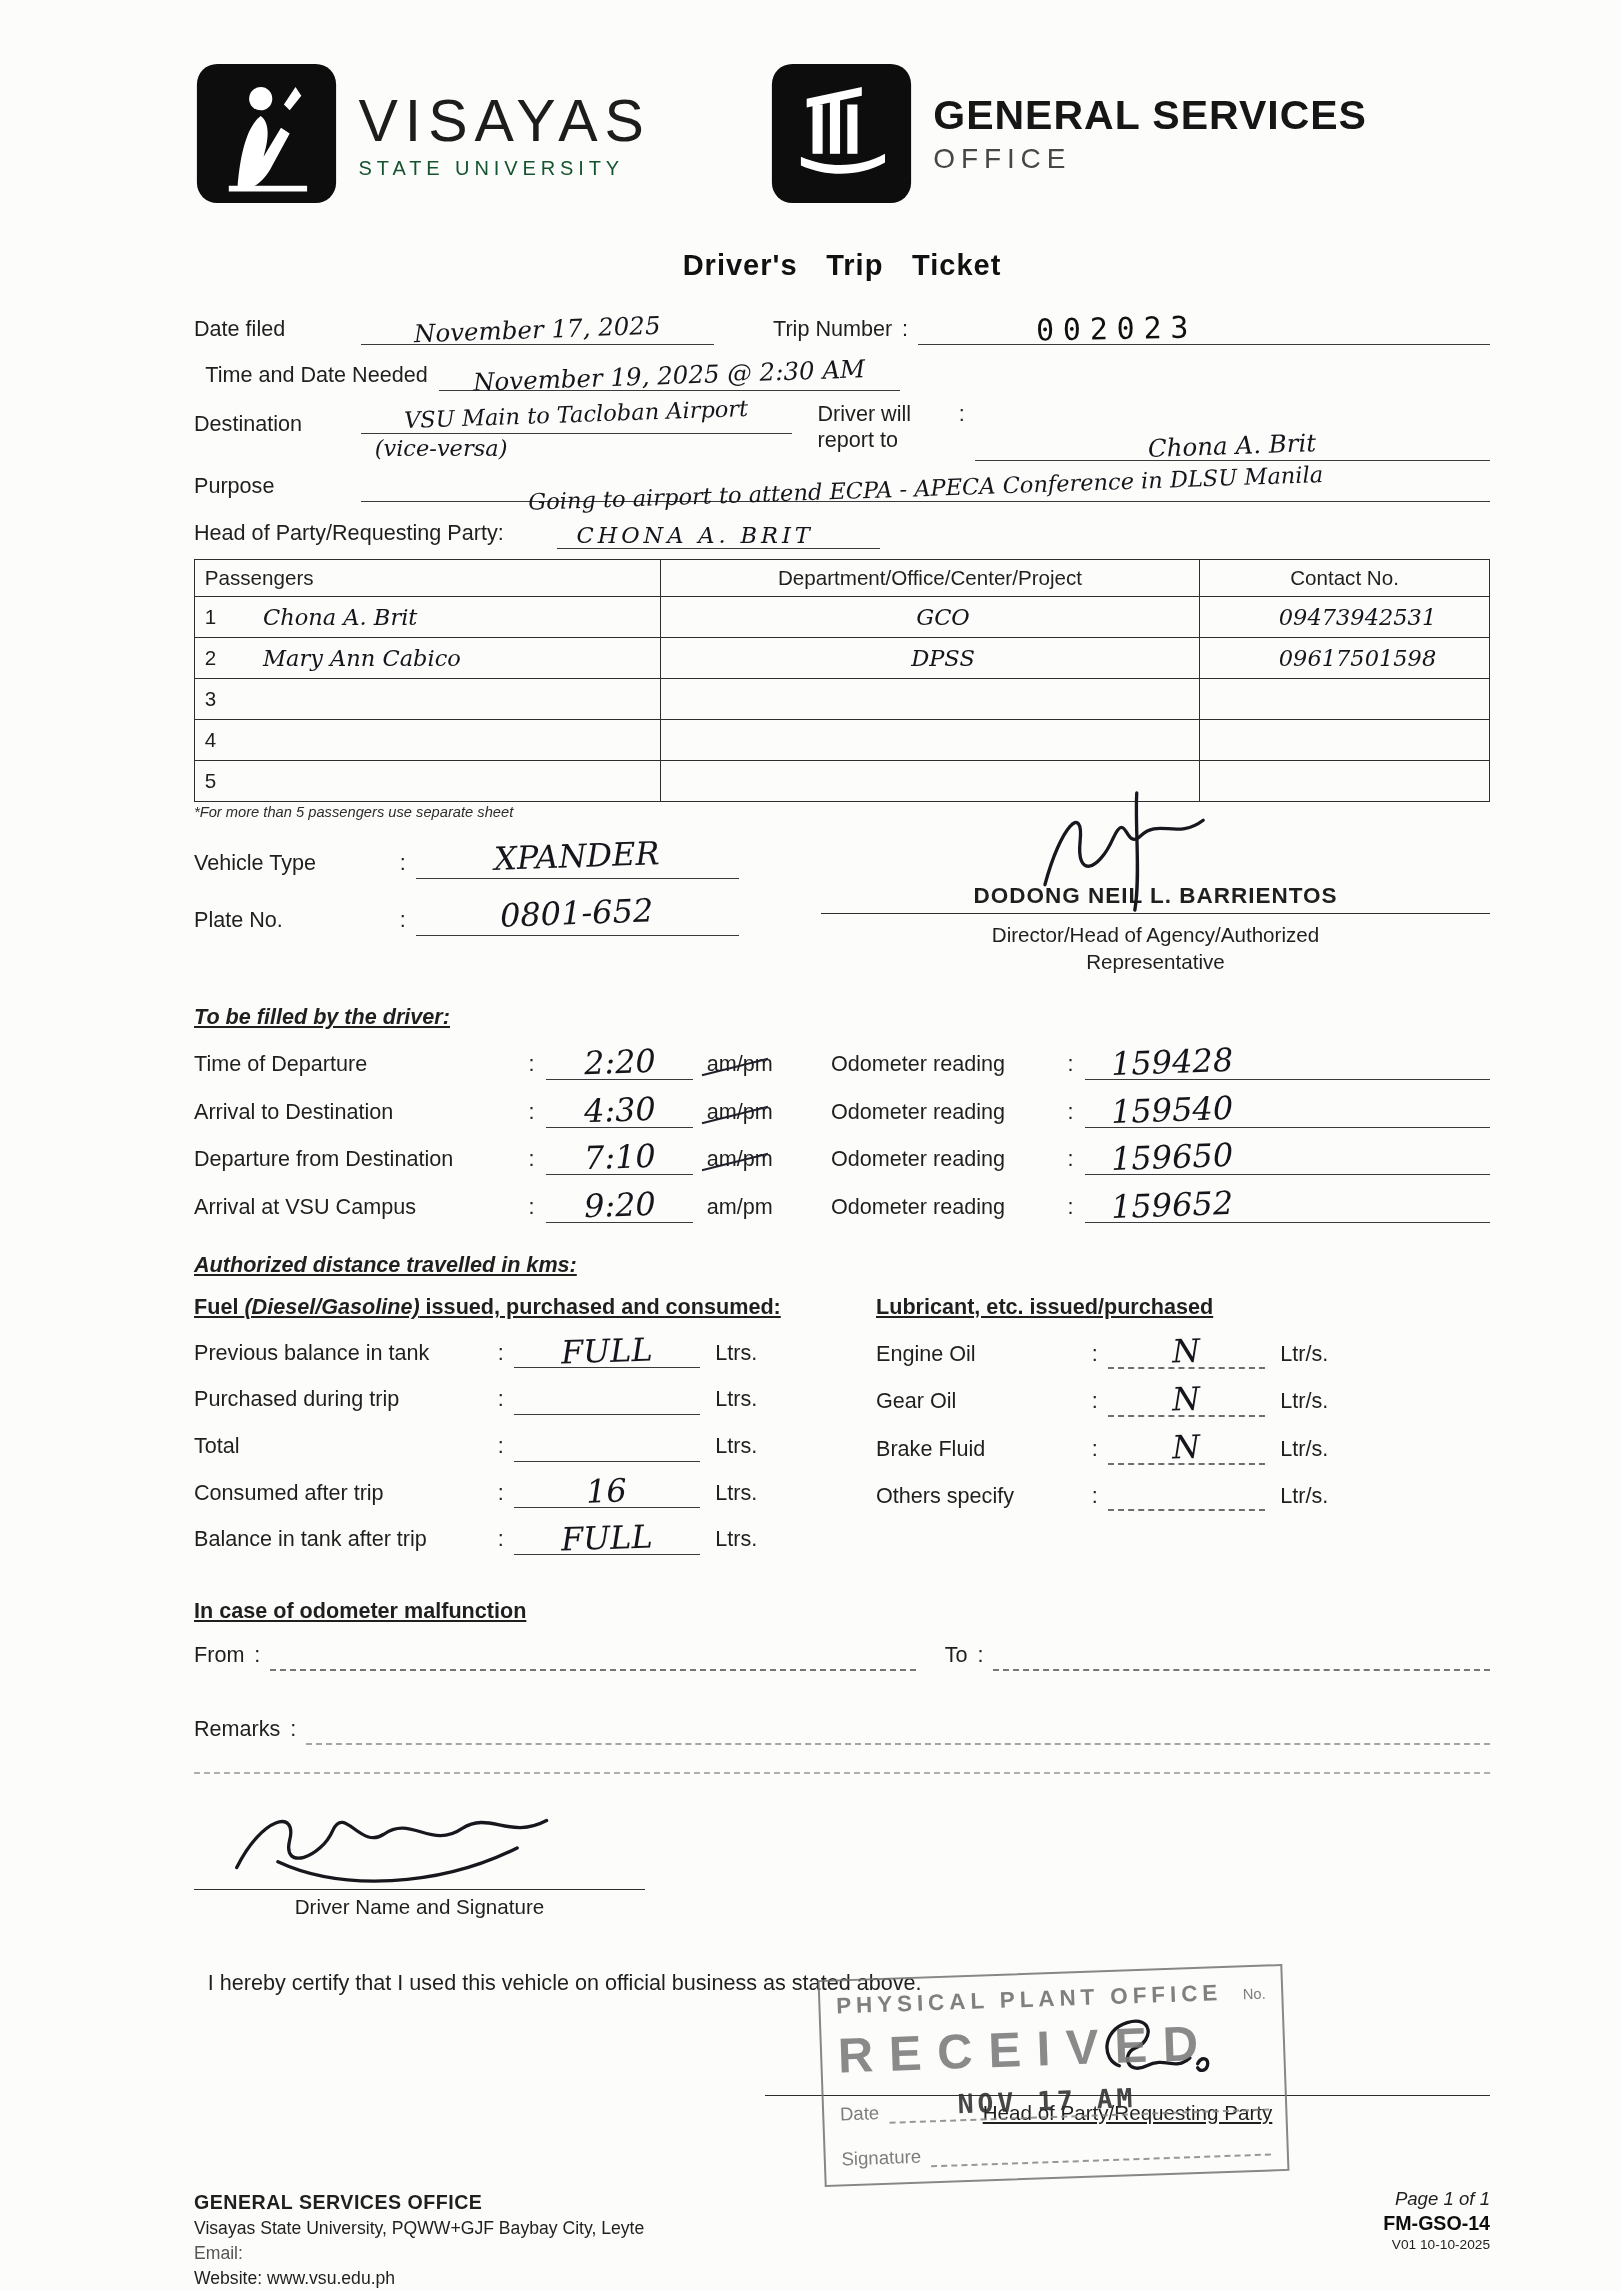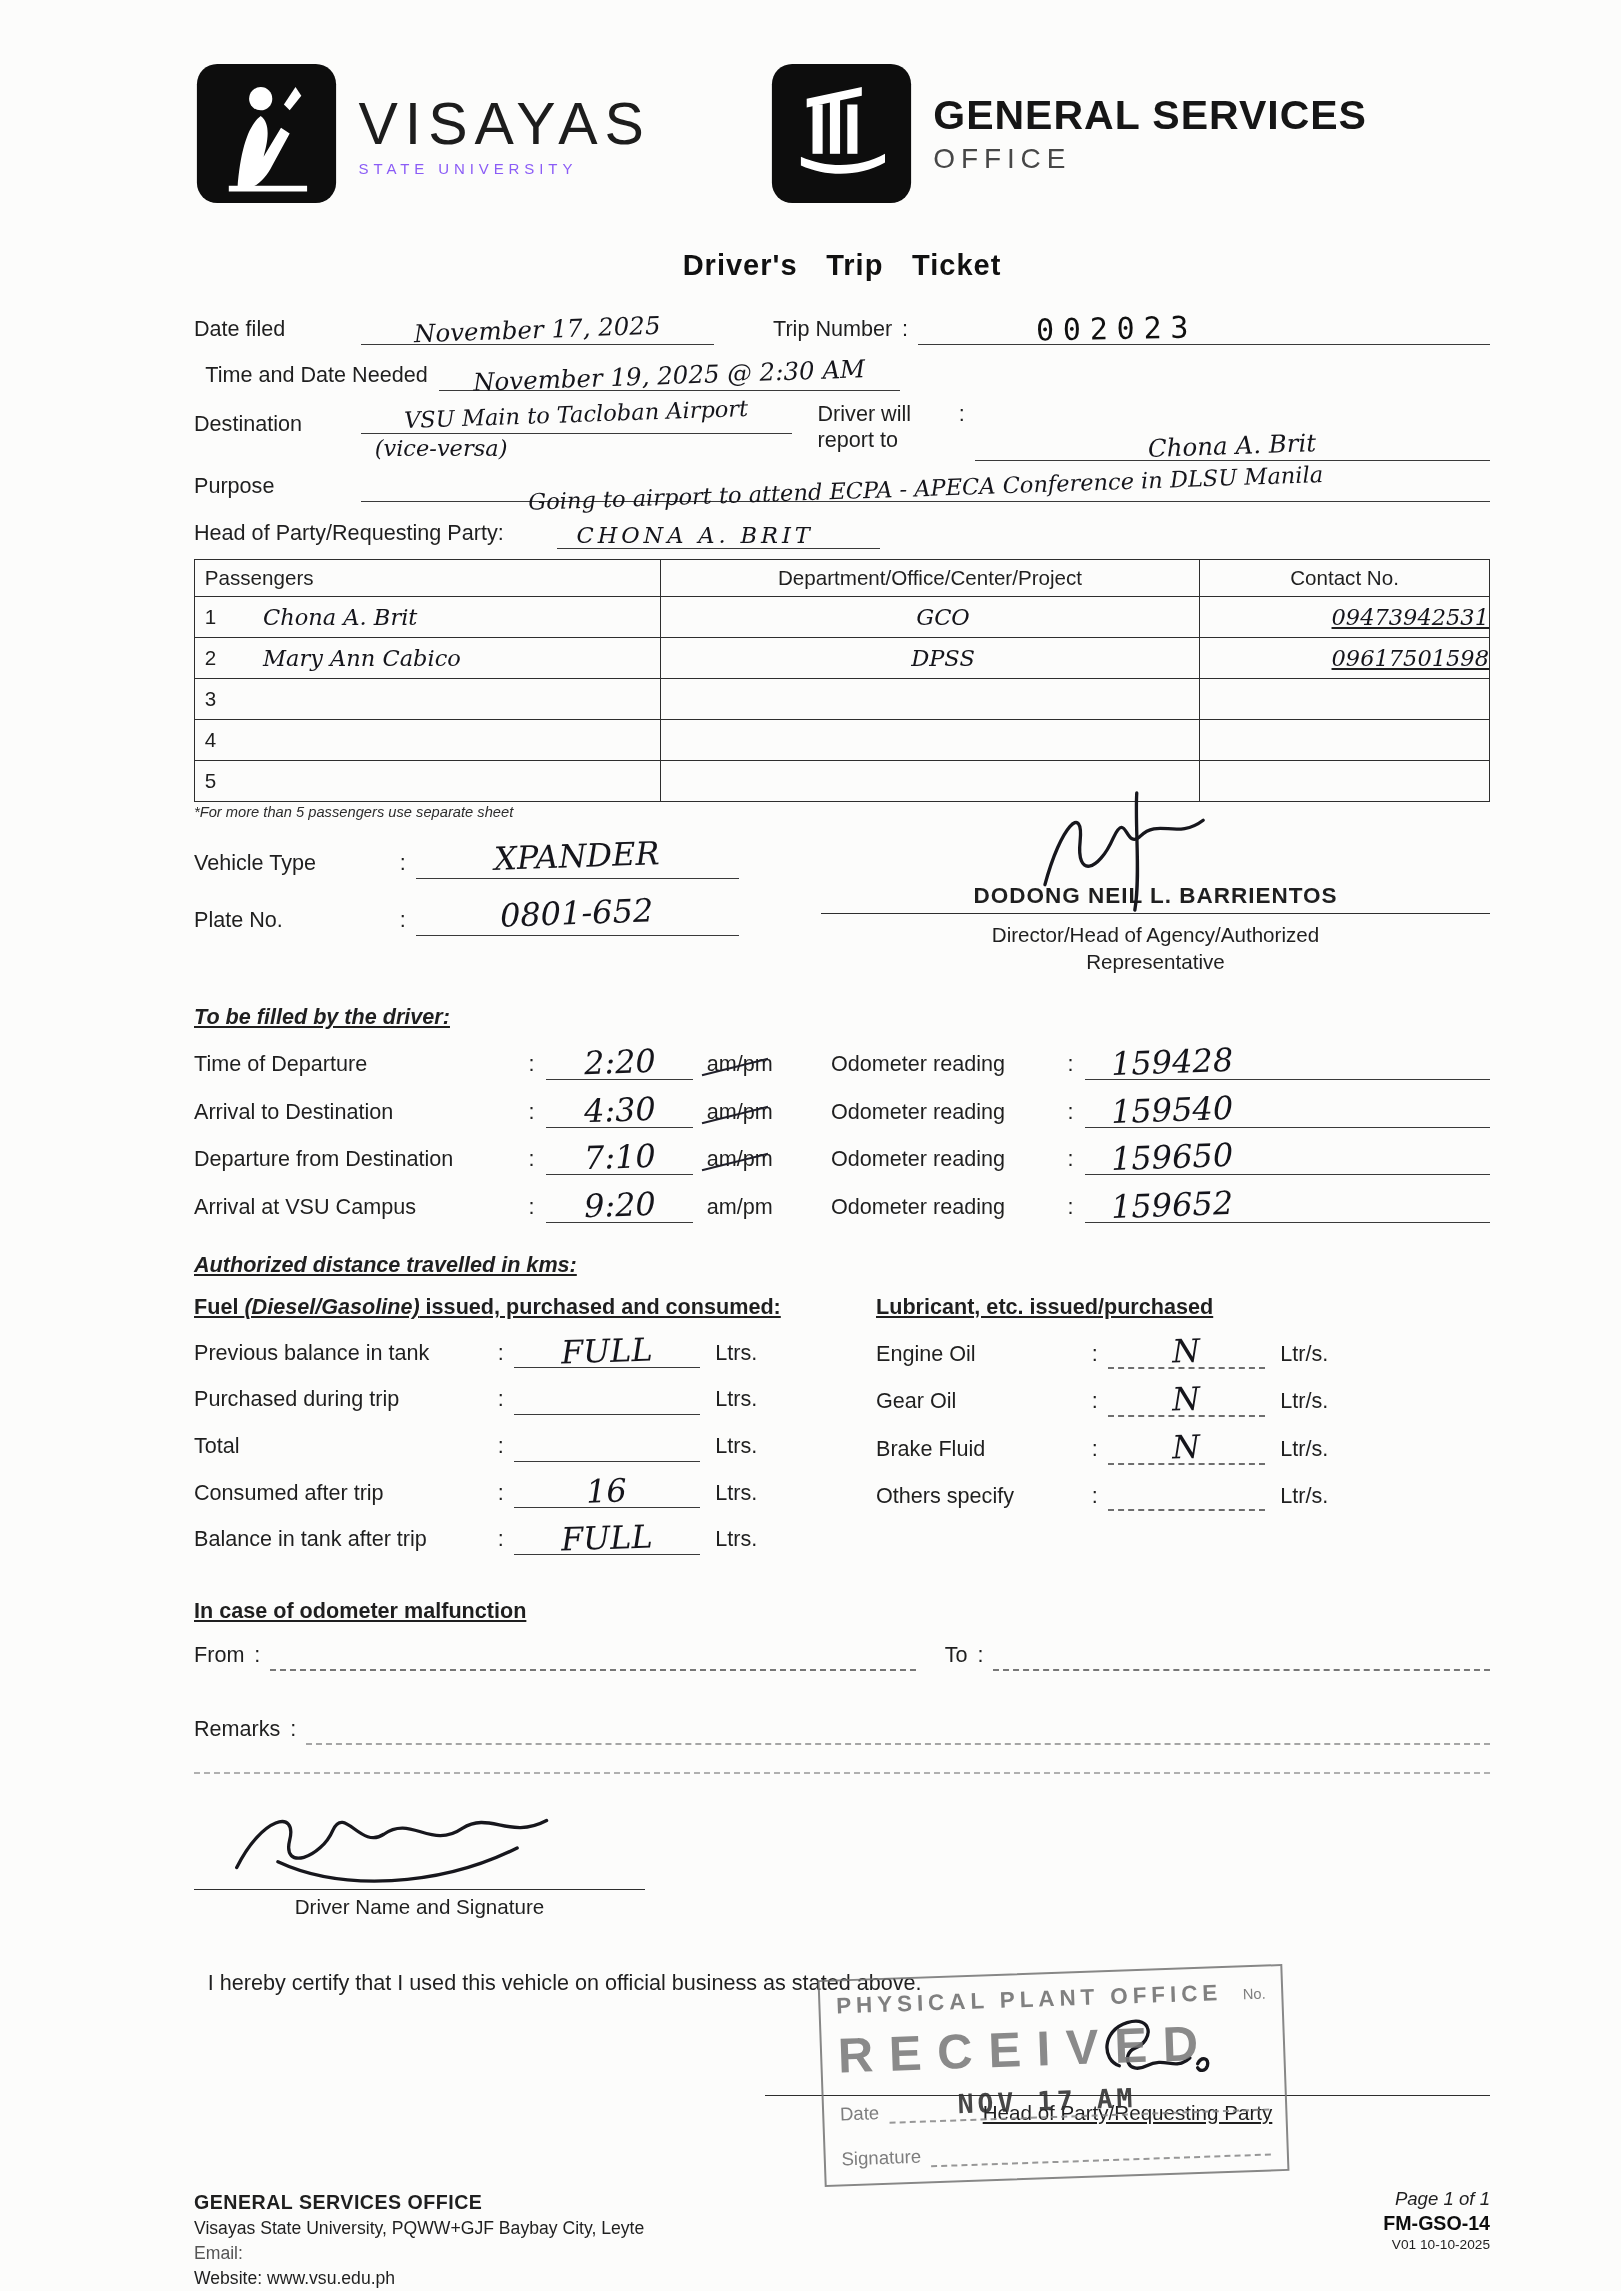--- a/index.html
+++ b/index.html
@@ -6,21 +6,21 @@
   html,body { background:#ffffff; }
   .page { position:relative; width:1621px; height:2292px; background:#fcfcfb;
           font-family:"Liberation Sans", sans-serif; color:#1f1f1f; overflow:hidden; }
   .content { position:absolute; left:194px; top:61px; width:1296px; }
 
   
   .logos { display:flex; align-items:center; gap:118px; }
   .logo-block { display:flex; align-items:center; gap:19.6px; }
   .logo-mark { width:145px; height:145px; flex:0 0 auto; }
   .vsu-name { font-size:59px; letter-spacing:6.9px; color:#1d1d1d; }
-  .vsu-sub  { font-size:15px; letter-spacing:4.9px; color:#8b5cf6; margin-top:2px; }
+  .vsu-sub  { font-size:20px; letter-spacing:4.9px; color:#14532d; margin-top:2px; }
   .gso-name { font-size:41px; font-weight:bold; letter-spacing:1px; color:#161616; }
   .gso-sub  { font-size:28px; letter-spacing:5.9px; color:#474747; margin-top:3.9px; }
 
   .title { margin-top:43px; text-align:center; font-size:29px; font-weight:bold;
            letter-spacing:1px; word-spacing:19.6px; color:#111; }
 
   
   .fields { margin-top:25.5px; font-size:21.6px; }
   .frow { display:flex; align-items:flex-end; margin-bottom:9.8px; min-height:37px; }
   .lbl { white-space:nowrap; padding-bottom:2.9px; }
@@ -60,21 +60,21 @@
 
   
   table.pass { width:100%; border-collapse:collapse; margin-top:7.8px; font-size:20.6px; }
   .pass th, .pass td { border:1.8px solid #2e2e2e; }
   .pass th { font-weight:normal; height:37px; text-align:center; }
   .pass th.first { text-align:left; padding-left:9.8px; }
   .pass td { height:41px;padding-left:26px; }
   .pass td.num { width:45px; padding-left:9.8px; border-right:none; font-size:20.6px; }
   .pass td.pname { width:421px; border-left:none; padding-left:23.5px; }
   .pass td.pdept { width:539px; text-align:center; }
-  .pass td.pcontact { text-align:right;text-decoration:underline; }
+  .pass td.pcontact { text-align:center; }
   .footnote { font-size:14.7px; font-style:italic; color:#2c2c2c; margin-top:2.9px; }
 
   
   .vehicle { display:flex; margin-top:19.6px; }
   .veh-left { width:627px; font-size:21.6px; }
   .veh-row { display:flex; align-items:flex-end; margin-bottom:17.6px; }
   .veh-lbl { width:196px; padding-bottom:2.9px; }
   .veh-line { width:323px; border-bottom:1.6px solid #3a3a3a; text-align:center; min-height:39px; }
   .veh-right { flex:1; position:relative; text-align:center; padding-top:43px; }
   .director-name { font-weight:bold; font-size:22.5px; letter-spacing:1px;

